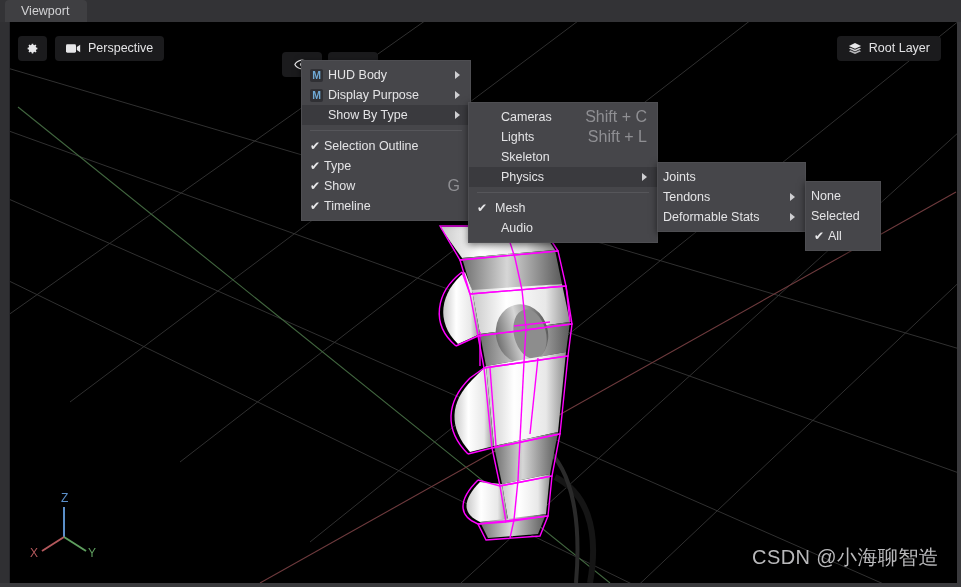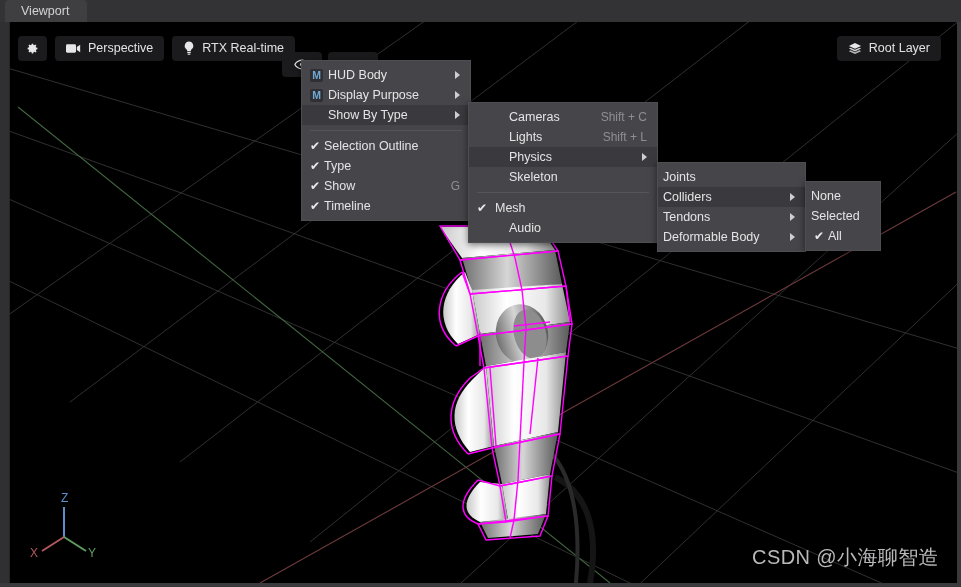--- a/index.html
+++ b/index.html
@@ -116,21 +116,21 @@
   }
   .mitem.hl { background: #3a3a3e; }
   .mitem .chk {
     width: 14px; min-width: 14px;
     color: #e8e8ea; font-size: 12px;
     text-align: left;
     line-height: 1;
   }
   .mitem .lbl { flex: 1 1 auto; }
   .mitem .accel {
-    color: #8f8f93; padding-left: 26px; font-size: 12px;
+    color: #8f8f93; padding-left: 26px; font-size: 16px;
   }
   .mitem .arrow {
     width: 0; height: 0;
     margin-left: 22px;
     border-left: 5px solid #cfcfd2;
     border-top: 4px solid transparent;
     border-bottom: 4px solid transparent;
   }
   .msep {
     height: 1px; background: #56565a;
@@ -139,21 +139,21 @@
   .mbadge {
     width: 13px; height: 13px; min-width: 13px;
     margin-right: 5px;
     background: #303034;
     border-radius: 2px;
     color: #6fa8d4;
     font-size: 10.5px; font-weight: bold;
     display: flex; align-items: center; justify-content: center;
     line-height: 1;
   }
-  .indent { padding-left: 40px; }
+  .indent { padding-left: 32px; }
   .indent-sm { padding-left: 5px; }
 
   #menu-view     { left: 291px; top: 38px; width: 170px; }
   #menu-showtype { left: 458px; top: 80px; width: 190px; }
   #menu-physics  { left: 647px; top: 140px; width: 149px; }
   #menu-colliders{ left: 795px; top: 159px; width: 76px; }
 
   
   .eyebtn {
     position: absolute; left: 272px; top: 30px;
@@ -288,30 +288,20 @@
       <div class="tbtn">
         <span>
           <svg width="15" height="11" viewBox="0 0 18 12">
               <rect x="0" y="1" width="12" height="10" rx="1.6" fill="#e6e6e8"></rect>
               <path d="M13 4.2 L17 1.6 L17 10.4 L13 7.8 Z" fill="#e6e6e8"></path>
             </svg>
         </span>
         <span>Perspective</span>
       </div>
 
-      <div class="tbtn">
-        <span>
-          <svg width="12" height="14" viewBox="0 0 12 14">
-              <path fill="#e6e6e8" d="M6 0.6a4.3 4.3 0 0 0-2.6 7.7c.5.4.8 1 .8 1.6v.4h3.6v-.4c0-.6.3-1.2.8-1.6A4.3 4.3 0 0 0 6 .6z"></path>
-              <rect x="4.2" y="11.1" width="3.6" height="1.1" rx=".5" fill="#e6e6e8"></rect>
-              <rect x="4.6" y="12.7" width="2.8" height="1" rx=".5" fill="#e6e6e8"></rect>
-            </svg>
-        </span>
-        <span>RTX Real-time</span>
-      </div>
 
       <div class="spacer"></div>
 
       <div class="tbtn rootlayer">
         <span>
           <svg width="14" height="13" viewBox="0 0 16 14">
               <path fill="#e6e6e8" d="M8 .6 1 4l7 3.3L15 4z"></path>
               <path fill="#cfcfd2" d="M1 7l7 3.3L15 7l-1.9-.9L8 8.4 2.9 6.1z"></path>
               <path fill="#b7b7ba" d="M1 10l7 3.3L15 10l-1.9-.9L8 11.4 2.9 9.1z"></path>
             </svg>
@@ -379,51 +369,47 @@
 
     <div class="menu" id="menu-showtype">
       <div class="mitem indent">
         <span class="lbl">Cameras</span>
         <span class="accel">Shift + C</span>
       </div>
       <div class="mitem indent">
         <span class="lbl">Lights</span>
         <span class="accel">Shift + L</span>
       </div>
+      <div class="mitem indent">
+        <span class="lbl">Skeleton</span>
+      </div>
       <div class="mitem indent hl">
         <span class="lbl">Physics</span>
         <span class="arrow"></span>
       </div>
-      <div class="mitem indent">
-        <span class="lbl">Skeleton</span>
-      </div>
       <div class="msep"></div>
       <div class="mitem">
         <span class="chk" style="width:18px;min-width:18px">✔</span>
         <span class="lbl">Mesh</span>
       </div>
       <div class="mitem indent">
         <span class="lbl">Audio</span>
       </div>
     </div>
 
     <div class="menu" id="menu-physics">
       <div class="mitem indent-sm">
         <span class="lbl">Joints</span>
       </div>
-      <div class="mitem indent-sm hl">
-        <span class="lbl">Colliders</span>
-        <span class="arrow" style="margin-left:8px"></span>
-      </div>
       <div class="mitem indent-sm">
         <span class="lbl">Tendons</span>
         <span class="arrow" style="margin-left:8px"></span>
       </div>
       <div class="mitem indent-sm">
-        <span class="lbl">Deformable Body</span>
+        <span class="lbl">Deformable Stats</span>
         <span class="arrow" style="margin-left:8px"></span>
       </div>
     </div>
 
     <div class="menu" id="menu-colliders">
       <div class="mitem indent-sm">
         <span class="lbl">None</span>
       </div>
       <div class="mitem indent-sm">
         <span class="lbl">Selected</span>

